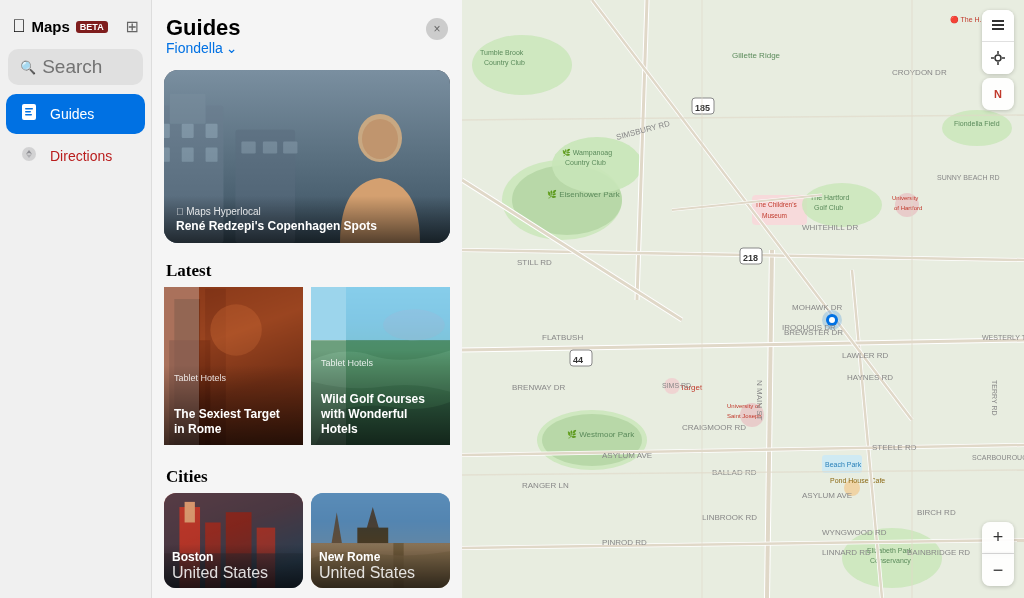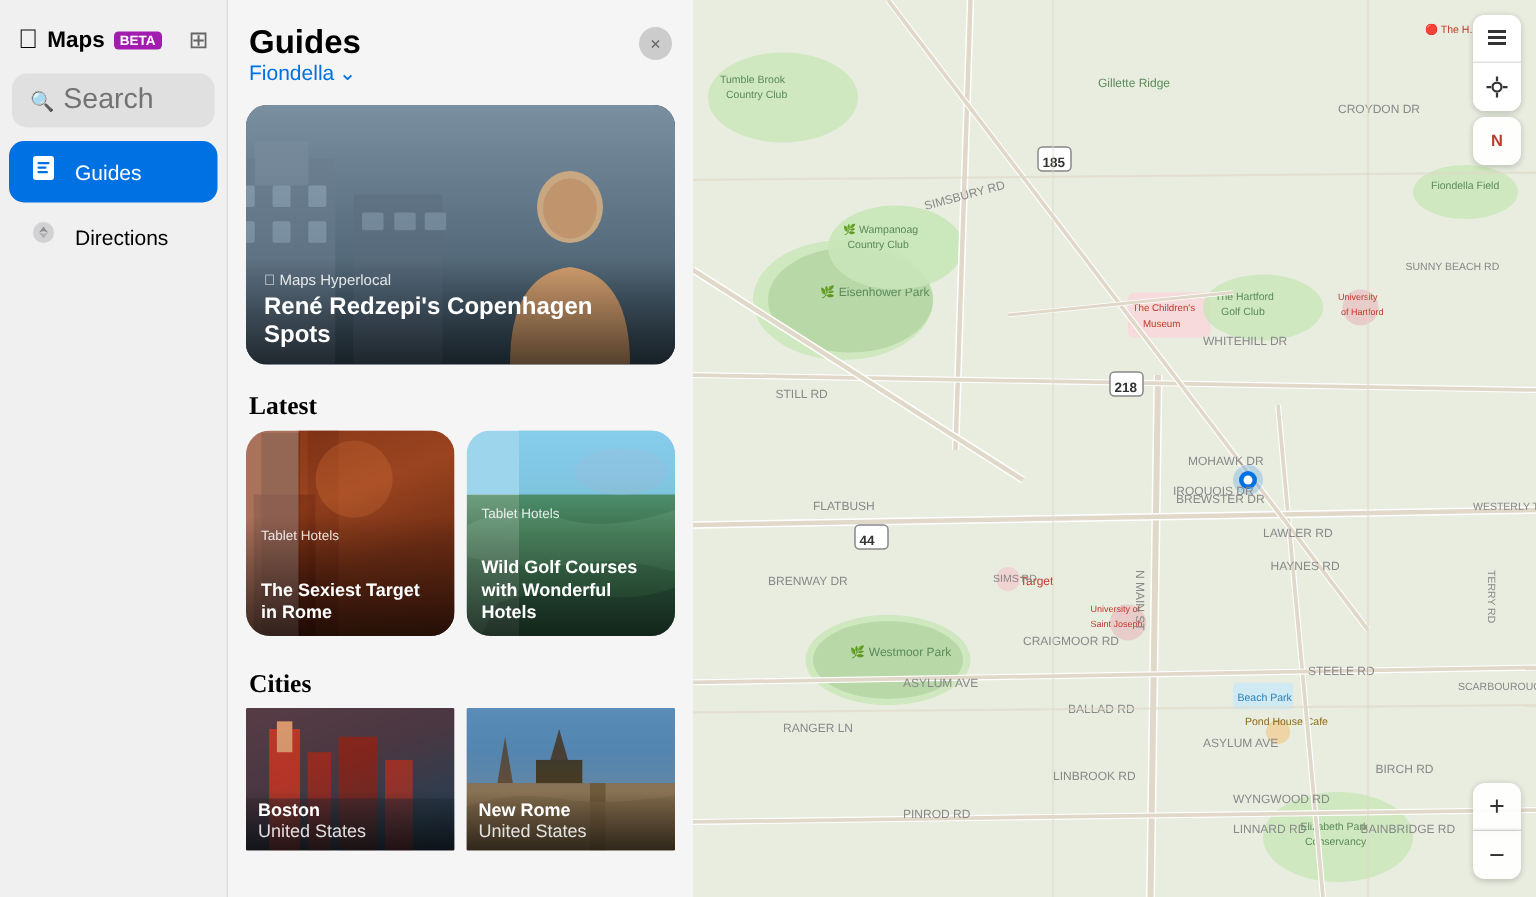--- a/index.html
+++ b/index.html
@@ -26,21 +26,21 @@
       font-size: 18px;
       color: #000;
     }
     .sidebar-logo-text {
       font-size: 15px;
       font-weight: 600;
       color: #000;
     }
     .beta-badge {
       font-size: 9px;
-      background: #a21caf;
+      background: #7f1d1d;
       color: #fff;
       border-radius: 3px;
       padding: 1px 4px;
       font-weight: 600;
     }
     .sidebar-grid-btn {
       margin-left: auto;
       background: none;
       border: none;
       cursor: pointer;
@@ -62,21 +62,21 @@
 
     .sidebar-nav-item {
       display: flex;
       align-items: center;
       gap: 10px;
       padding: 8px 12px;
       border-radius: 10px;
       margin: 1px 6px;
       cursor: pointer;
       font-size: 14px;
-      color: #000000;
+      color: #b91c1c;
     }
     .sidebar-nav-item.active {
       background: #0071e3;
       color: #fff;
     }
     .sidebar-nav-item.active .nav-icon { color: #fff; }
     .nav-icon { font-size: 16px; width: 22px; text-align: center; }
 
     
     #main-panel {
@@ -154,21 +154,21 @@
       padding: 10px 12px;
       background: linear-gradient(transparent, rgba(0,0,0,0.6));
       color: #fff;
     }
     .hero-source {
       font-size: 10px;
       opacity: 0.85;
       margin-bottom: 2px;
     }
     .hero-title {
-      font-size: 16px;
+      font-size: 12px;
       font-weight: 700;
       line-height: 1.2;
     }
 
     
     .section-header {
       font-size: 17px;
       font-weight: 700;
       color: #000;
       padding: 10px 14px 6px;
@@ -176,24 +176,24 @@
     }
 
     
     .cards-row {
       display: flex;
       gap: 8px;
       padding: 0 12px 12px;
     }
     .card {
       flex: 1;
-      border-radius: 16px;
+      border-radius: 0;
       overflow: hidden;
       position: relative;
-      height: 137px;
+      height: 158px;
       cursor: pointer;
       padding-left: 35px;
     }
     .card-img-hotels1 {
       width: 100%; height: 100%;
       background: linear-gradient(160deg, #8B3A1A 0%, #C06030 30%, #4A2010 60%, #1a0a05 100%);
     }
     .card-img-golf {
       width: 100%; height: 100%;
       background: linear-gradient(180deg, #87CEEB 0%, #6ab0d0 20%, #4a8a60 50%, #2d6040 100%);
@@ -218,21 +218,21 @@
     }
 
     
     .cities-row {
       display: flex;
       gap: 8px;
       padding: 0 12px 16px;
     }
     .city-card {
       flex: 1;
-      border-radius: 1px;
+      border-radius: 12px;
       overflow: hidden;
       position: relative;
       height: 95px;
       cursor: pointer;
     }
     .city-img-boston {
       width: 100%; height: 100%;
       background: linear-gradient(160deg, #c0392b 0%, #922B21 40%, #2C3E50 80%, #1a2535 100%);
     }
     .city-img-newyork {
@@ -244,21 +244,21 @@
       bottom: 0; left: 0; right: 0;
       padding: 6px 8px;
       background: linear-gradient(transparent, rgba(0,0,0,0.6));
       color: #fff;
     }
     .city-name {
       font-size: 12px;
       font-weight: 700;
     }
     .city-country {
-      font-size: 12px;
+      font-size: 16px;
       opacity: 0.85;
     }
 
     
     #map-area {
       flex: 1;
       height: 598px;
       position: relative;
       overflow: hidden;
       background: #e8ede0;

